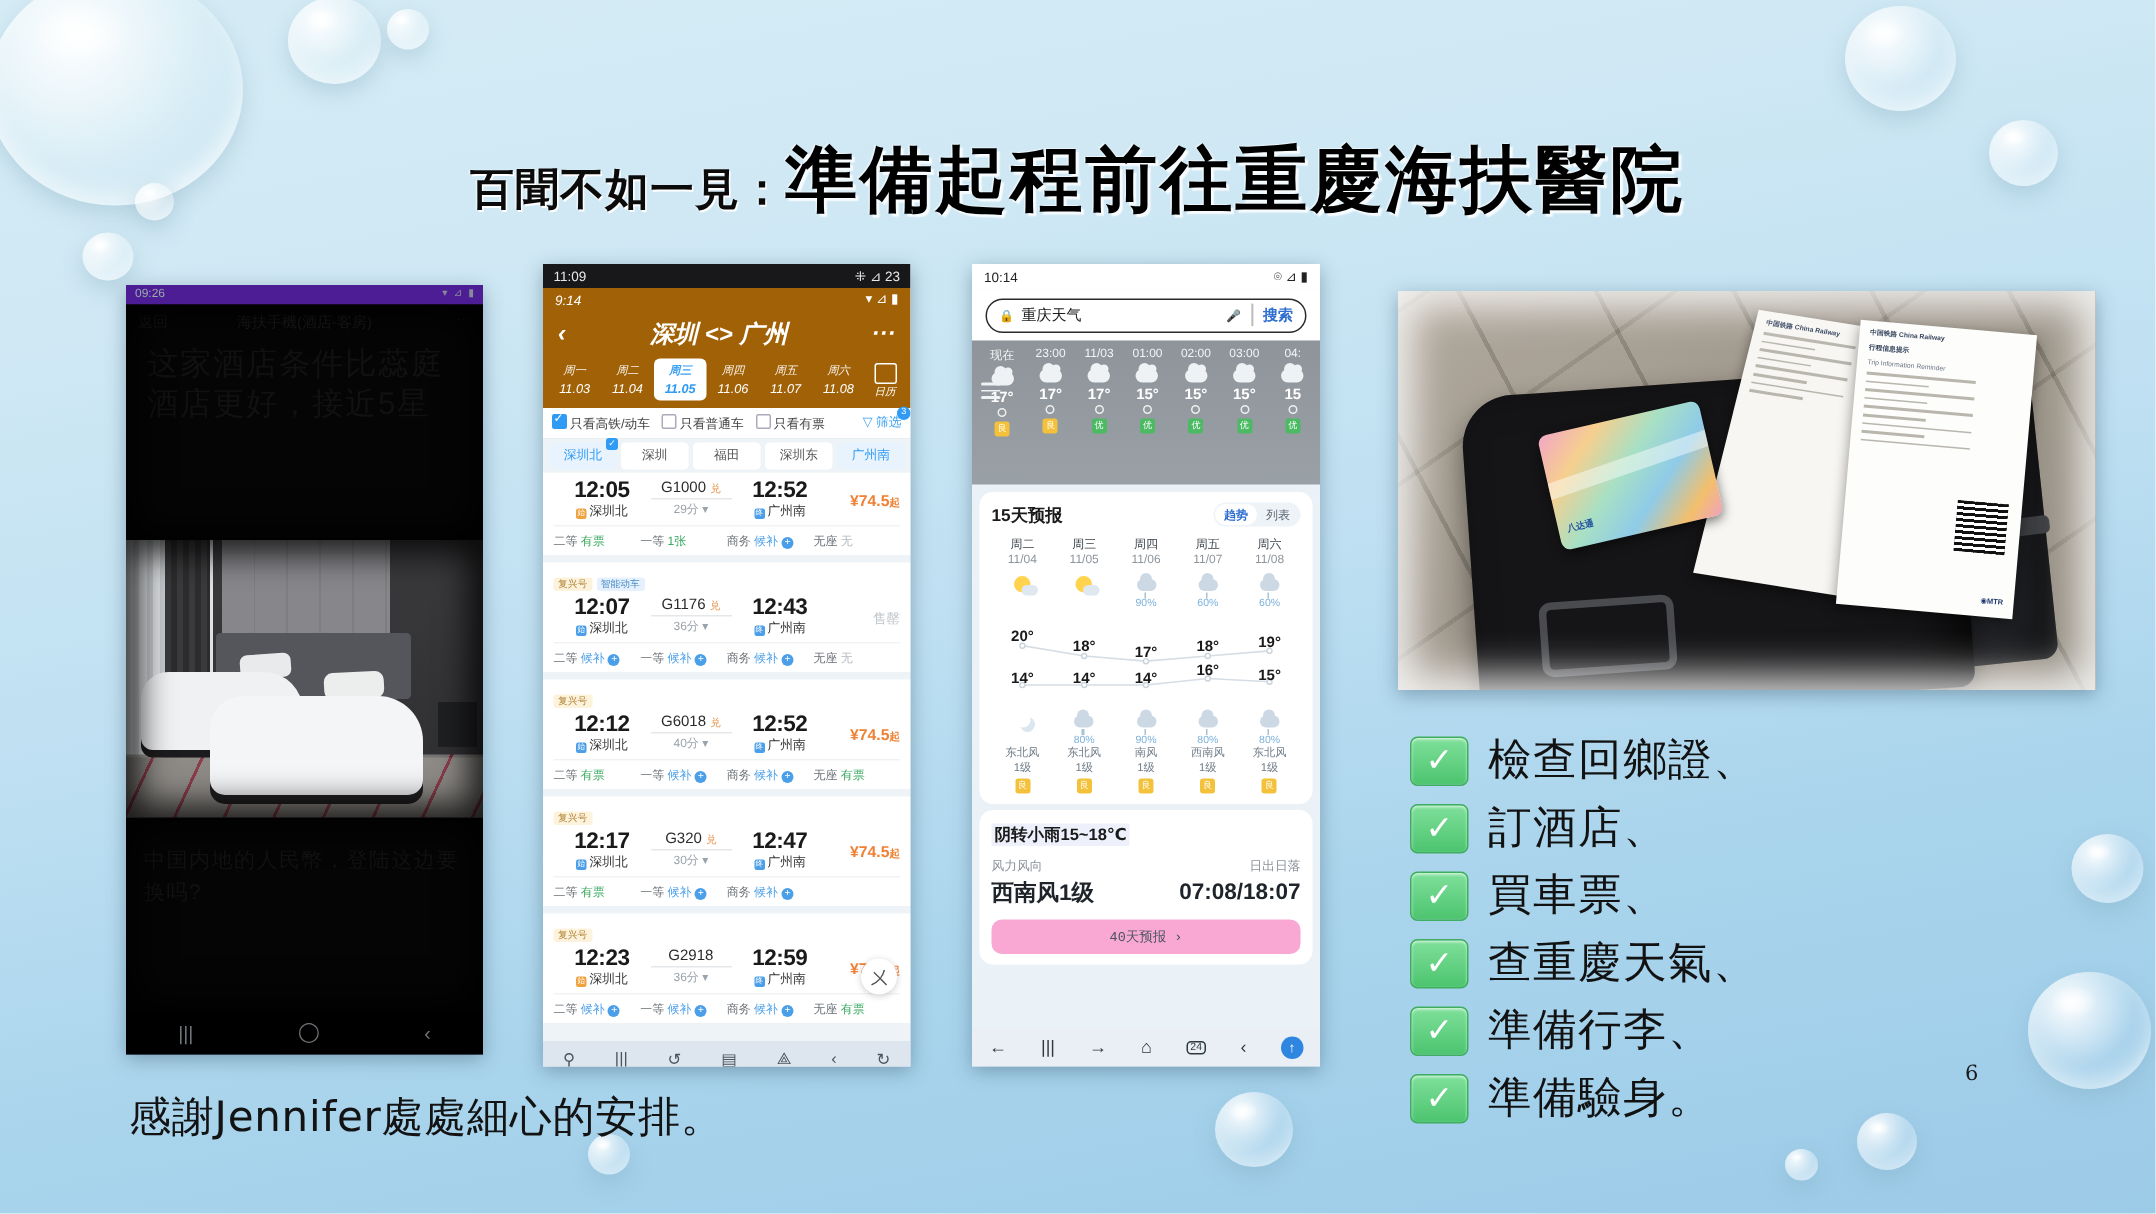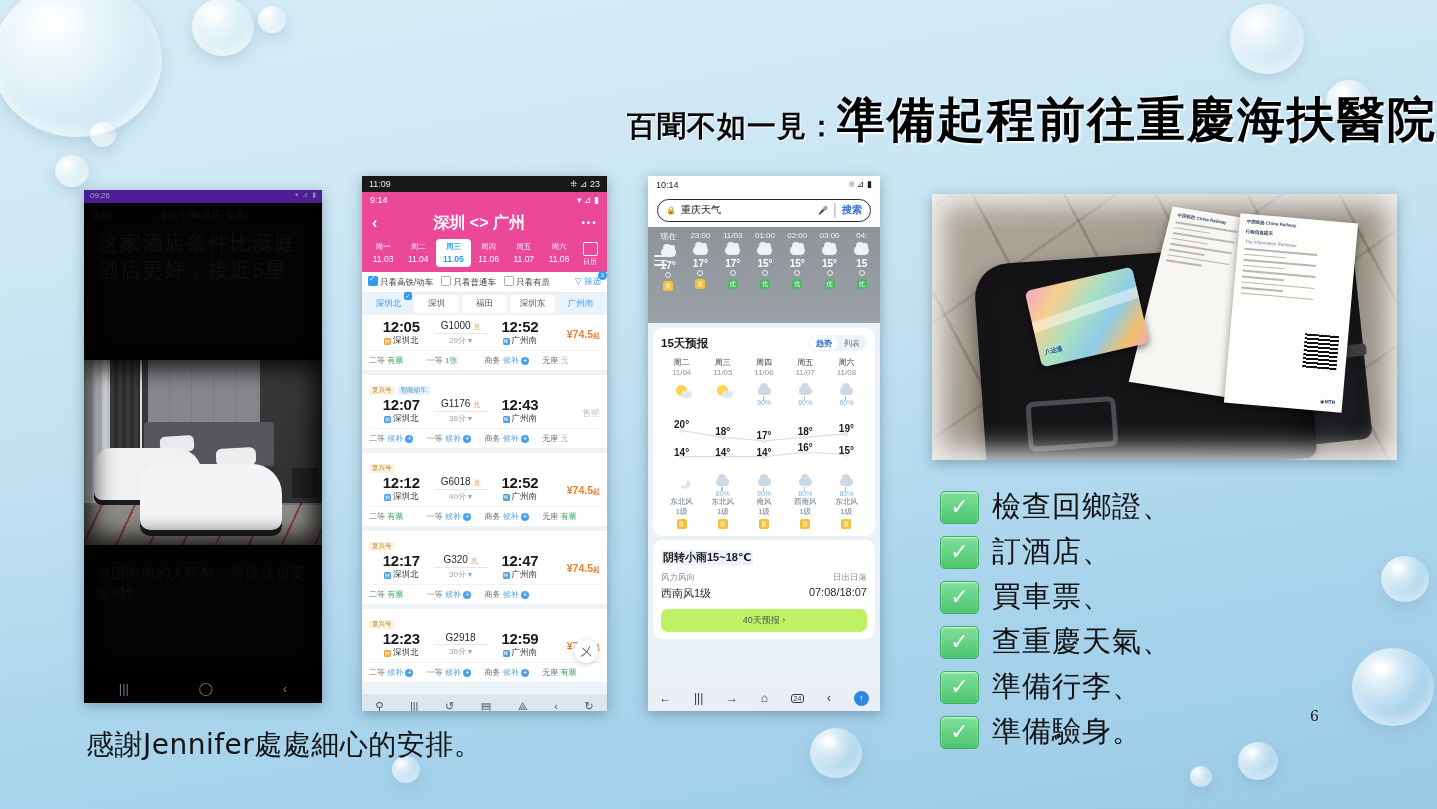--- a/index.html
+++ b/index.html
@@ -10,21 +10,21 @@
   }
 
   
   .bub{position:absolute;border-radius:50%;pointer-events:none;
        background:radial-gradient(circle at 33% 27%,rgba(255,255,255,.95) 0%,rgba(255,255,255,.45) 34%,rgba(255,255,255,.10) 56%,rgba(255,255,255,.02) 72%,rgba(255,255,255,.30) 93%,rgba(255,255,255,.72) 100%);
        box-shadow:0 6px 14px rgba(120,160,180,.30), inset 0 -7px 14px rgba(255,255,255,.55);}
   .bub:after{content:"";position:absolute;left:18%;top:12%;width:38%;height:28%;border-radius:50%;
        background:radial-gradient(ellipse at center,rgba(255,255,255,.95),rgba(255,255,255,0) 70%);}
 
   
-  #title-row{position:absolute;left:0;top:88px;width:1437px;text-align:right;white-space:nowrap;}
+  #title-row{position:absolute;left:0;top:88px;width:1437px;text-align:center;white-space:nowrap;}
   #title-small{font-size:29px;font-weight:bold;letter-spacing:1px;color:#0b0b0b;
      font-family:"DejaVu Sans","Liberation Sans",sans-serif;
      text-shadow:1px 1px 0 #fff,-1px 0 1px rgba(255,255,255,.6);}
   #title-main{font-size:48px;font-weight:bold;letter-spacing:2px;color:#000;
      font-family:"DejaVu Sans","Liberation Sans",sans-serif;
      text-shadow:2px 2px 1px rgba(255,255,255,.85),-1px -1px 0 rgba(255,255,255,.5);}
 
   
   .phone{position:absolute;box-shadow:0 3px 12px rgba(60,90,110,.45);overflow:hidden;}
 
@@ -63,21 +63,21 @@
   .hr-floor{position:absolute;left:0;bottom:0;width:100%;height:40px;background:#8d8a86;}
   .hr-rug{position:absolute;left:0;bottom:0;width:100%;height:42px;
        background:repeating-linear-gradient(115deg,#8e8b87 0 16px,#8a2437 16px 18px,#8e8b87 18px 30px);opacity:.75;}
   .hr-stand{position:absolute;right:4px;top:108px;width:26px;height:30px;background:#1f2022;}
   .vig{position:absolute;inset:0;box-shadow:inset 0 0 22px 9px rgba(0,0,0,.82);}
 
   
   #phone2{left:362px;top:176px;width:245px;height:535px;background:#eef4fa;}
   .p2-sysbar{height:16px;background:#18181a;color:#e9e9ea;font-size:9px;display:flex;
        align-items:center;justify-content:space-between;padding:0 7px;box-sizing:border-box;}
-  .p2-blue{background:#ec4899;color:#fff;}
+  .p2-blue{background:#a16207;color:#fff;font-style:italic;}
   .p2-b-status{height:15px;display:flex;align-items:center;justify-content:space-between;
        padding:0 8px;box-sizing:border-box;font-size:9px;}
   .p2-title{height:32px;display:flex;align-items:center;justify-content:space-between;padding:0 10px;
        box-sizing:border-box;font-size:16px;font-weight:bold;}
   .p2-dates{display:flex;align-items:flex-end;padding:0 4px 5px;box-sizing:border-box;gap:1px;}
   .p2-date{flex:1;text-align:center;font-size:8.5px;line-height:12px;padding:2px 0;border-radius:4px;}
   .p2-date .dn{font-size:7.5px;opacity:.92;}
   .p2-date.sel{background:#fff;color:#2f9bf5;font-weight:bold;}
   .p2-cal{width:26px;text-align:center;font-size:7px;line-height:10px;}
   .p2-cal .cbox{width:13px;height:12px;border:1.4px solid #fff;border-radius:2px;margin:0 auto 1px;}
@@ -175,23 +175,23 @@
   .rcl .drop{position:absolute;left:5px;bottom:-5px;width:1.5px;height:4px;background:#a8c2d6;}
   .moon{display:inline-block;width:10px;height:10px;border-radius:50%;
        box-shadow:3px 3px 0 0 #dbe6ef;background:transparent;}
   .pct{font-size:7px;color:#7fb3dd;}
   .p3-temps{position:relative;height:60px;margin-top:2px;}
   .p3-temps svg{position:absolute;inset:0;}
   .thi,.tlo{position:absolute;font-size:10px;font-weight:bold;color:#1a1a1a;transform:translateX(-50%);}
   .wind{font-size:7.5px;color:#6f7c87;text-align:center;line-height:10px;}
   .p3-sum{font-size:11px;font-weight:bold;color:#1a1a1a;background:#eef1fb;display:inline-block;padding:0 2px;}
   .p3-kv{display:flex;justify-content:space-between;font-size:8.5px;color:#8b939a;margin-top:7px;}
-  .p3-kv2{display:flex;justify-content:space-between;font-size:11px;color:#1f242a;font-weight:normal;margin-top:2px;}
-  .p3-more{margin:8px 0 0;background:#bef264;border-radius:7px;text-align:center;font-size:9px;
-       color:#4a545e;padding:5px 0;}
+  .p3-kv2{display:flex;justify-content:space-between;font-size:15px;color:#1f242a;font-weight:bold;margin-top:2px;}
+  .p3-more{margin:8px 0 0;background:#f9a8d4;border-radius:7px;text-align:center;font-size:9px;
+       color:#4a545e;padding:5px 0;font-family:Liberation Mono, monospace;}
   .p3-nav{position:absolute;left:0;bottom:0;width:100%;height:26px;background:#e9eff5;display:flex;
        align-items:center;justify-content:space-around;color:#2f3942;font-size:12px;}
   .nb24{border:1.3px solid #2f3942;border-radius:3px;font-size:7px;padding:0 2px;}
   .nbup{width:15px;height:15px;border-radius:50%;background:#2f86e0;color:#fff;font-size:9px;
        display:flex;align-items:center;justify-content:center;}
 
   
   #photo{position:absolute;left:932px;top:194px;width:465px;height:266px;overflow:hidden;
        box-shadow:0 3px 12px rgba(60,90,110,.45);background:#8d8372;}
   .ph-floor{position:absolute;inset:0;background:linear-gradient(145deg,#a2988a 0%,#8f8678 40%,#7e7668 100%);}

